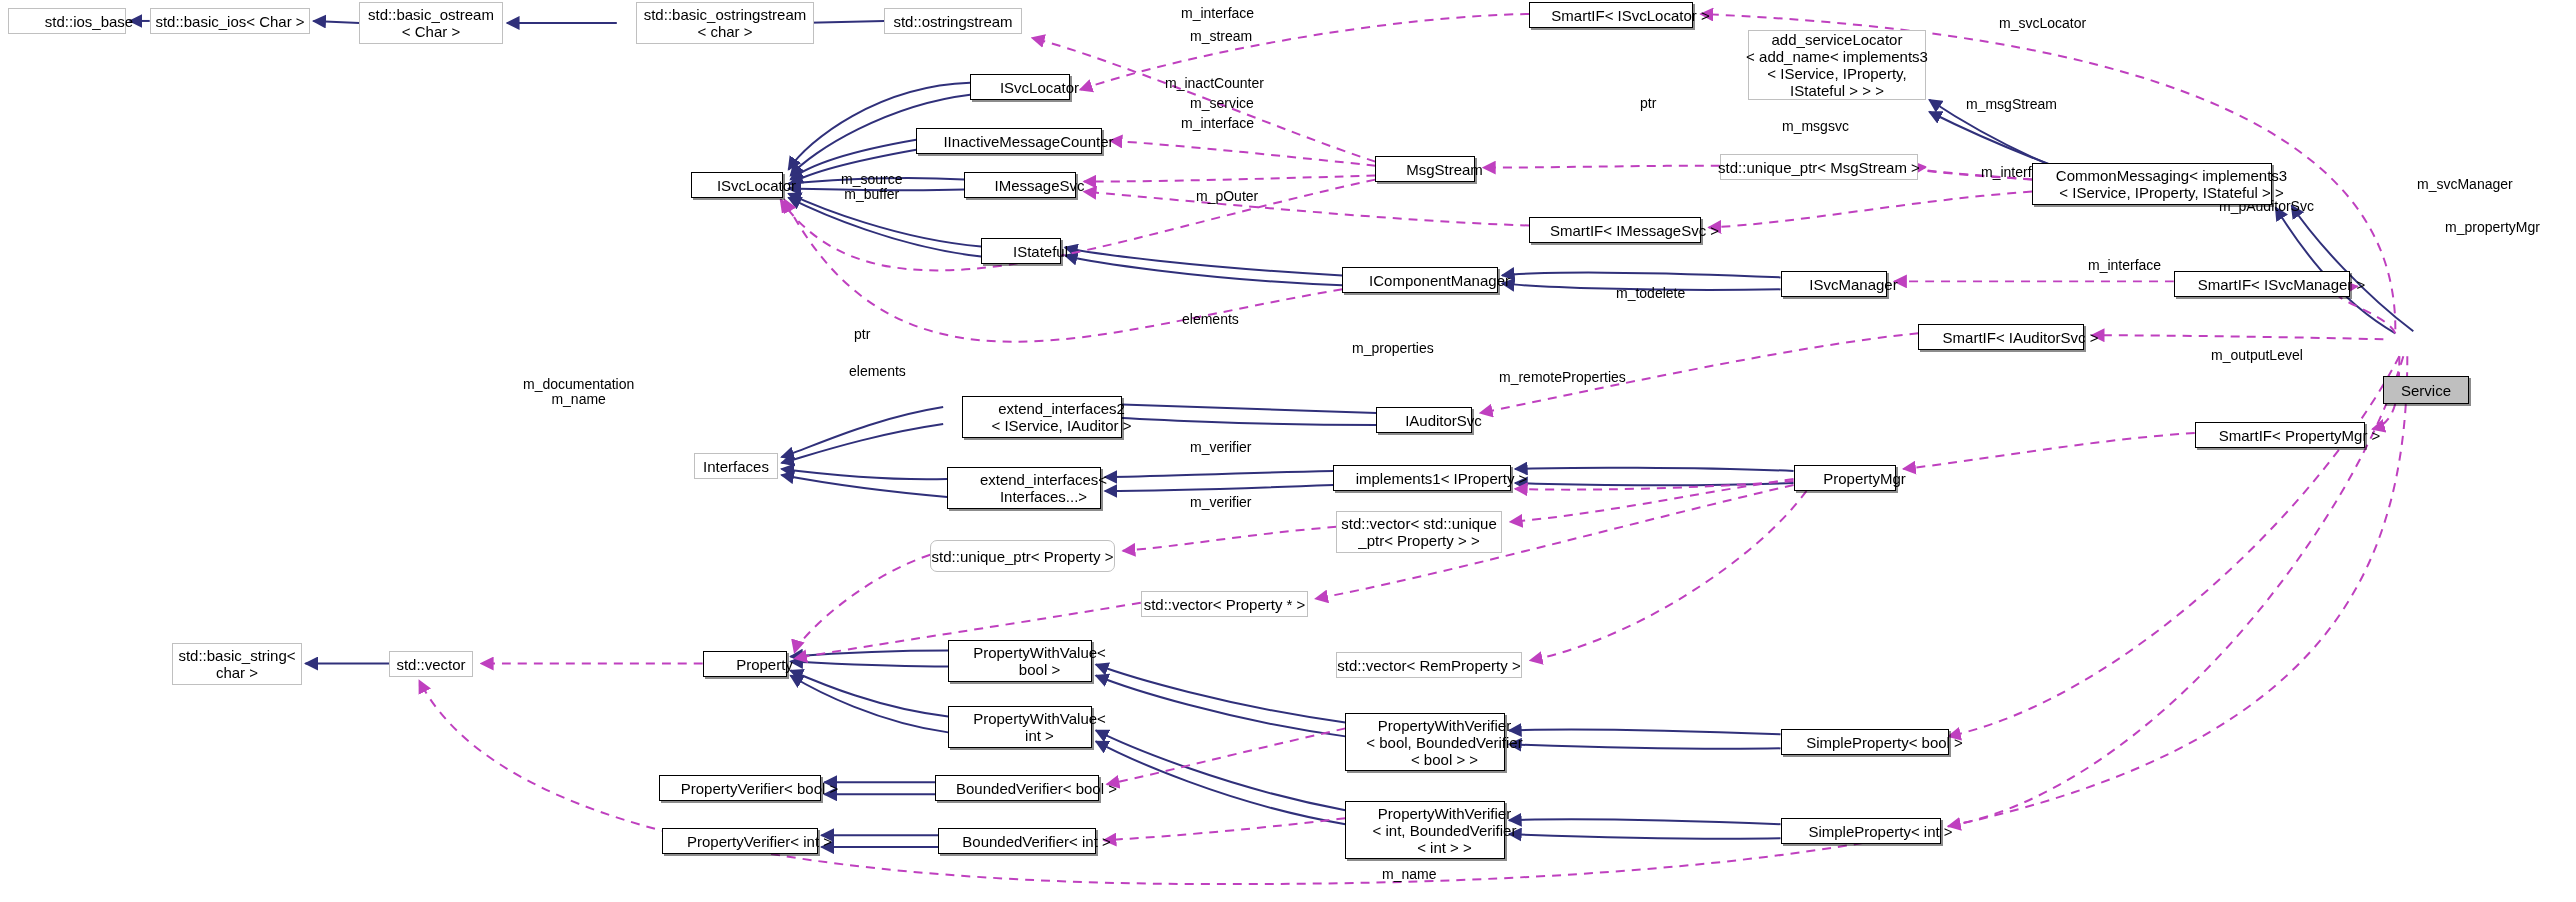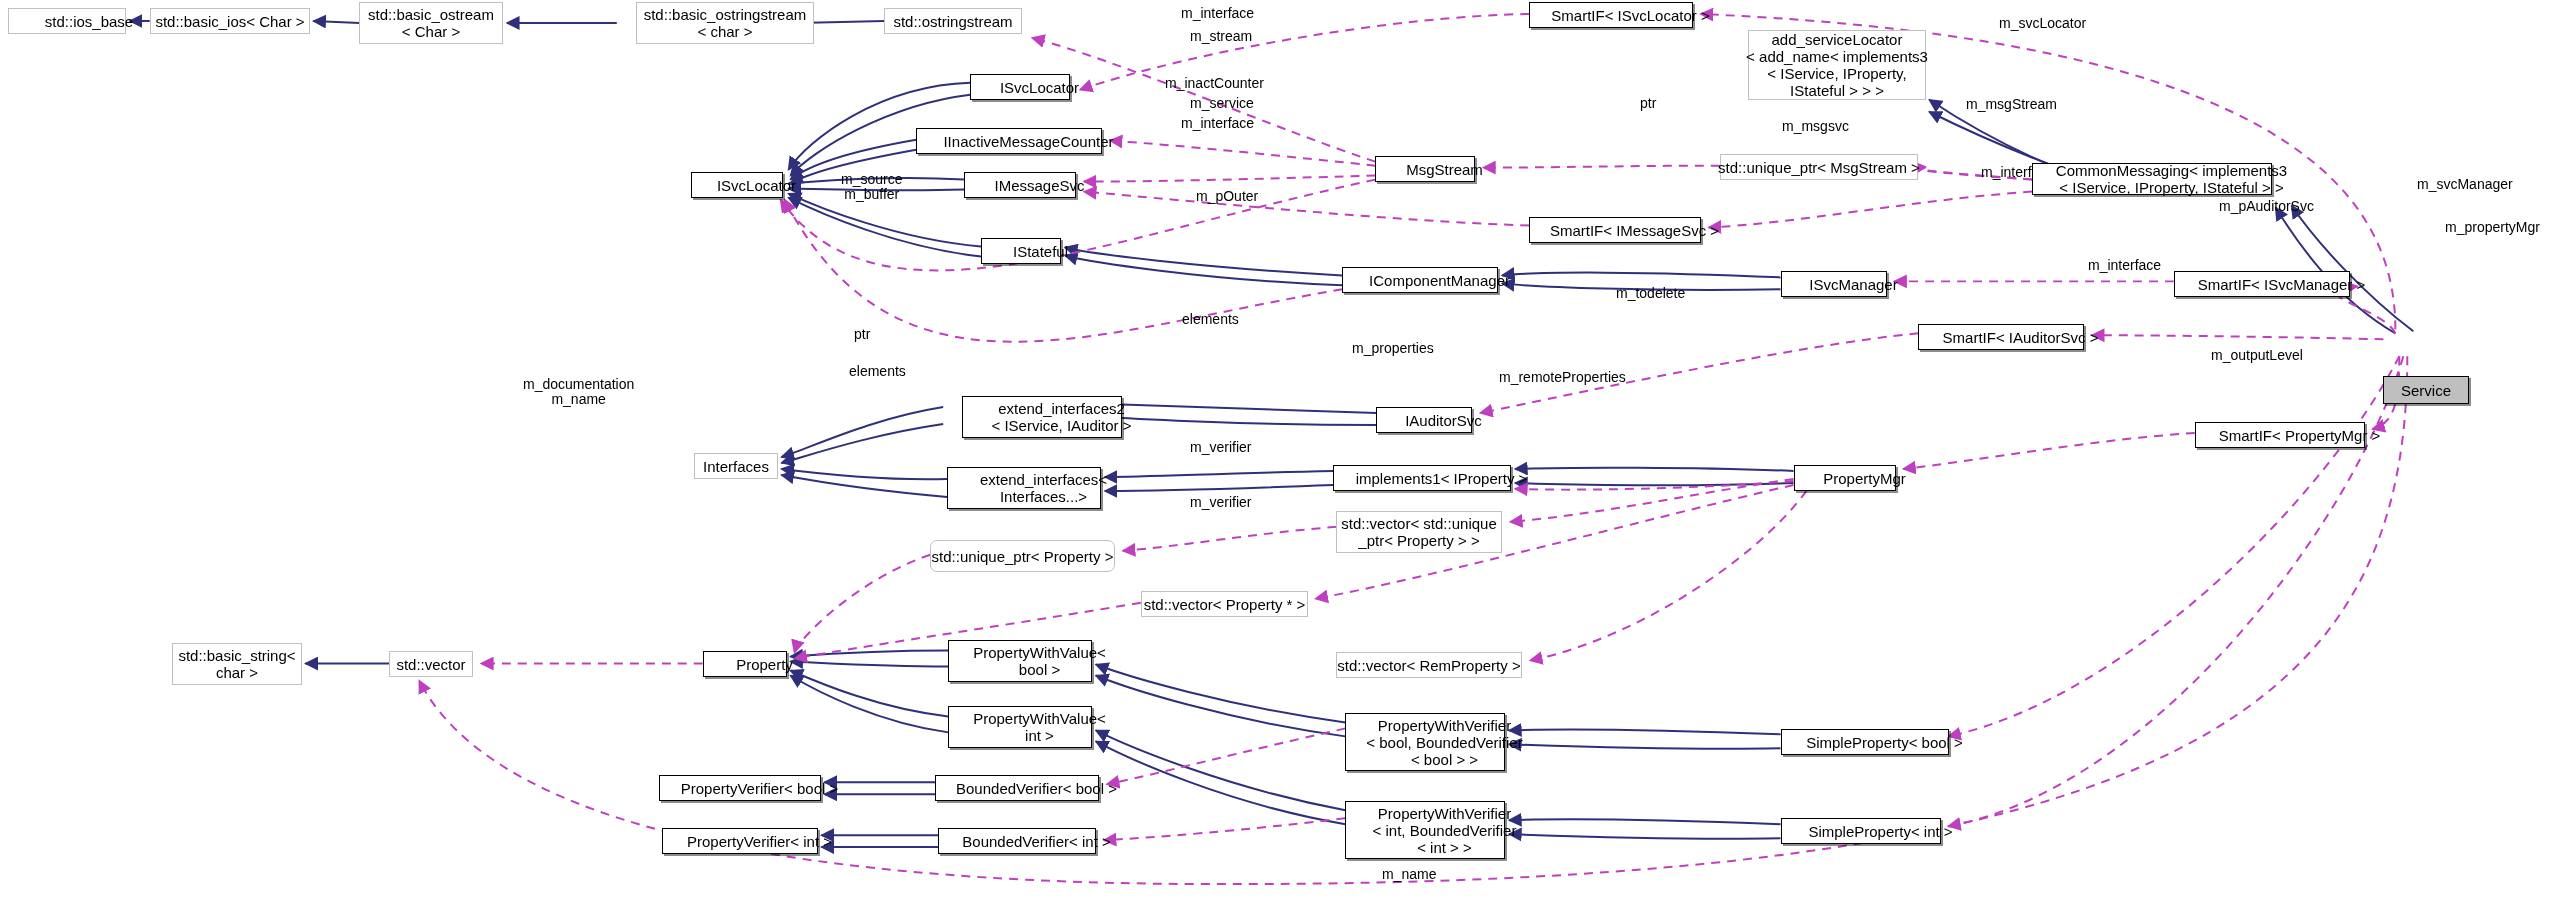--- a/index.html
+++ b/index.html
@@ -221,21 +221,21 @@
     <div class="node plain" style="left: 1748px; top: 30px; width: 178px; height: 70px;">add_serviceLocator
 &lt; add_name&lt; implements3
 &lt; IService, IProperty,
 IStateful &gt; &gt; &gt;</div>
     <div class="node strong" style="left: 970px; top: 74px; width: 100px; height: 26px;">ISvcLocator</div>
     <div class="node strong" style="left: 916px; top: 128px; width: 186px; height: 26px;">IInactiveMessageCounter</div>
     <div class="node strong" style="left: 691px; top: 172px; width: 92px; height: 26px;">ISvcLocator</div>
     <div class="node strong" style="left: 964px; top: 172px; width: 112px; height: 26px;">IMessageSvc</div>
     <div class="node strong" style="left: 1375px; top: 156px; width: 100px; height: 26px;">MsgStream</div>
     <div class="node plain" style="left: 1720px; top: 154px; width: 198px; height: 26px;">std::unique_ptr&lt; MsgStream &gt;</div>
-    <div class="node strong" style="left: 2032px; top: 163px; width: 240px; height: 32px;">CommonMessaging&lt; implements3
+    <div class="node strong" style="left: 2032px; top: 163px; width: 240px; height: 42px;">CommonMessaging&lt; implements3
 &lt; IService, IProperty, IStateful &gt; &gt;</div>
     <div class="node strong" style="left: 1529px; top: 217px; width: 172px; height: 26px;">SmartIF&lt; IMessageSvc &gt;</div>
     <div class="node strong" style="left: 981px; top: 238px; width: 80px; height: 26px;">IStateful</div>
     <div class="node strong" style="left: 1342px; top: 267px; width: 156px; height: 26px;">IComponentManager</div>
     <div class="node strong" style="left: 1781px; top: 271px; width: 106px; height: 26px;">ISvcManager</div>
     <div class="node strong" style="left: 2174px; top: 271px; width: 176px; height: 26px;">SmartIF&lt; ISvcManager &gt;</div>
     <div class="node strong" style="left: 1918px; top: 324px; width: 166px; height: 26px;">SmartIF&lt; IAuditorSvc &gt;</div>
     <div class="node current" style="left: 2383px; top: 328px; width: 86px; height: 28px;">Service</div>
     <div class="node strong" style="left: 943px; top: 396px; width: 160px; height: 42px; margin-left: 19px;">extend_interfaces2
 &lt; IService, IAuditor &gt;</div>

